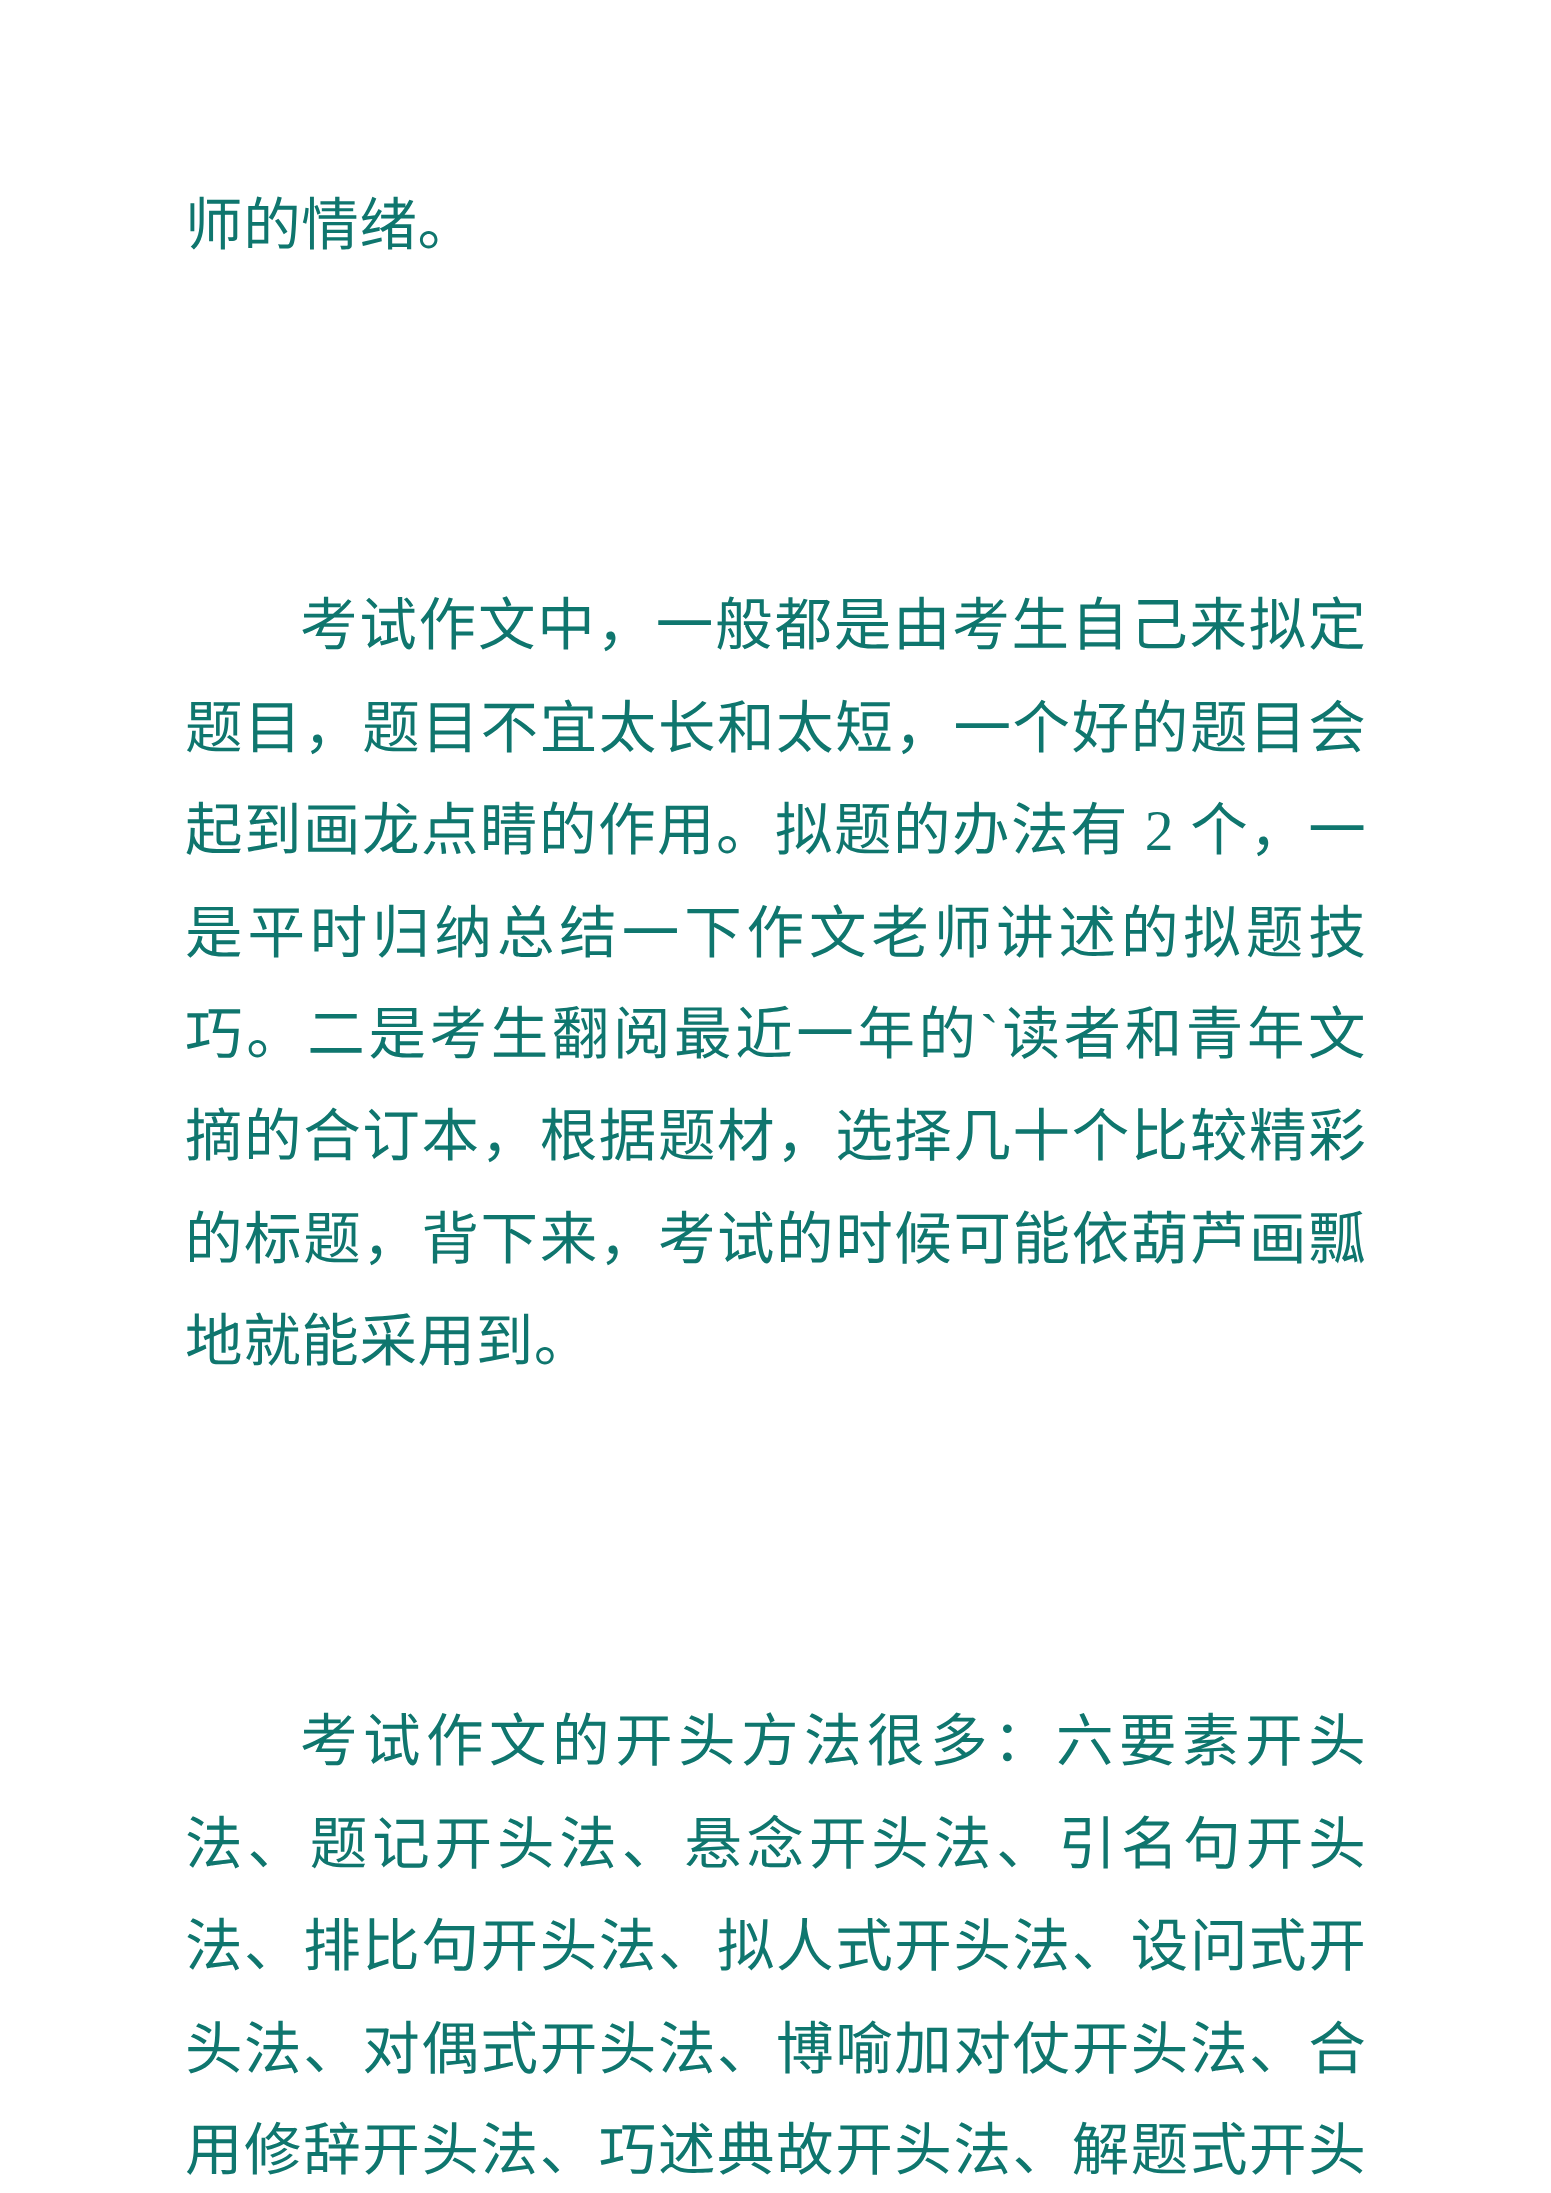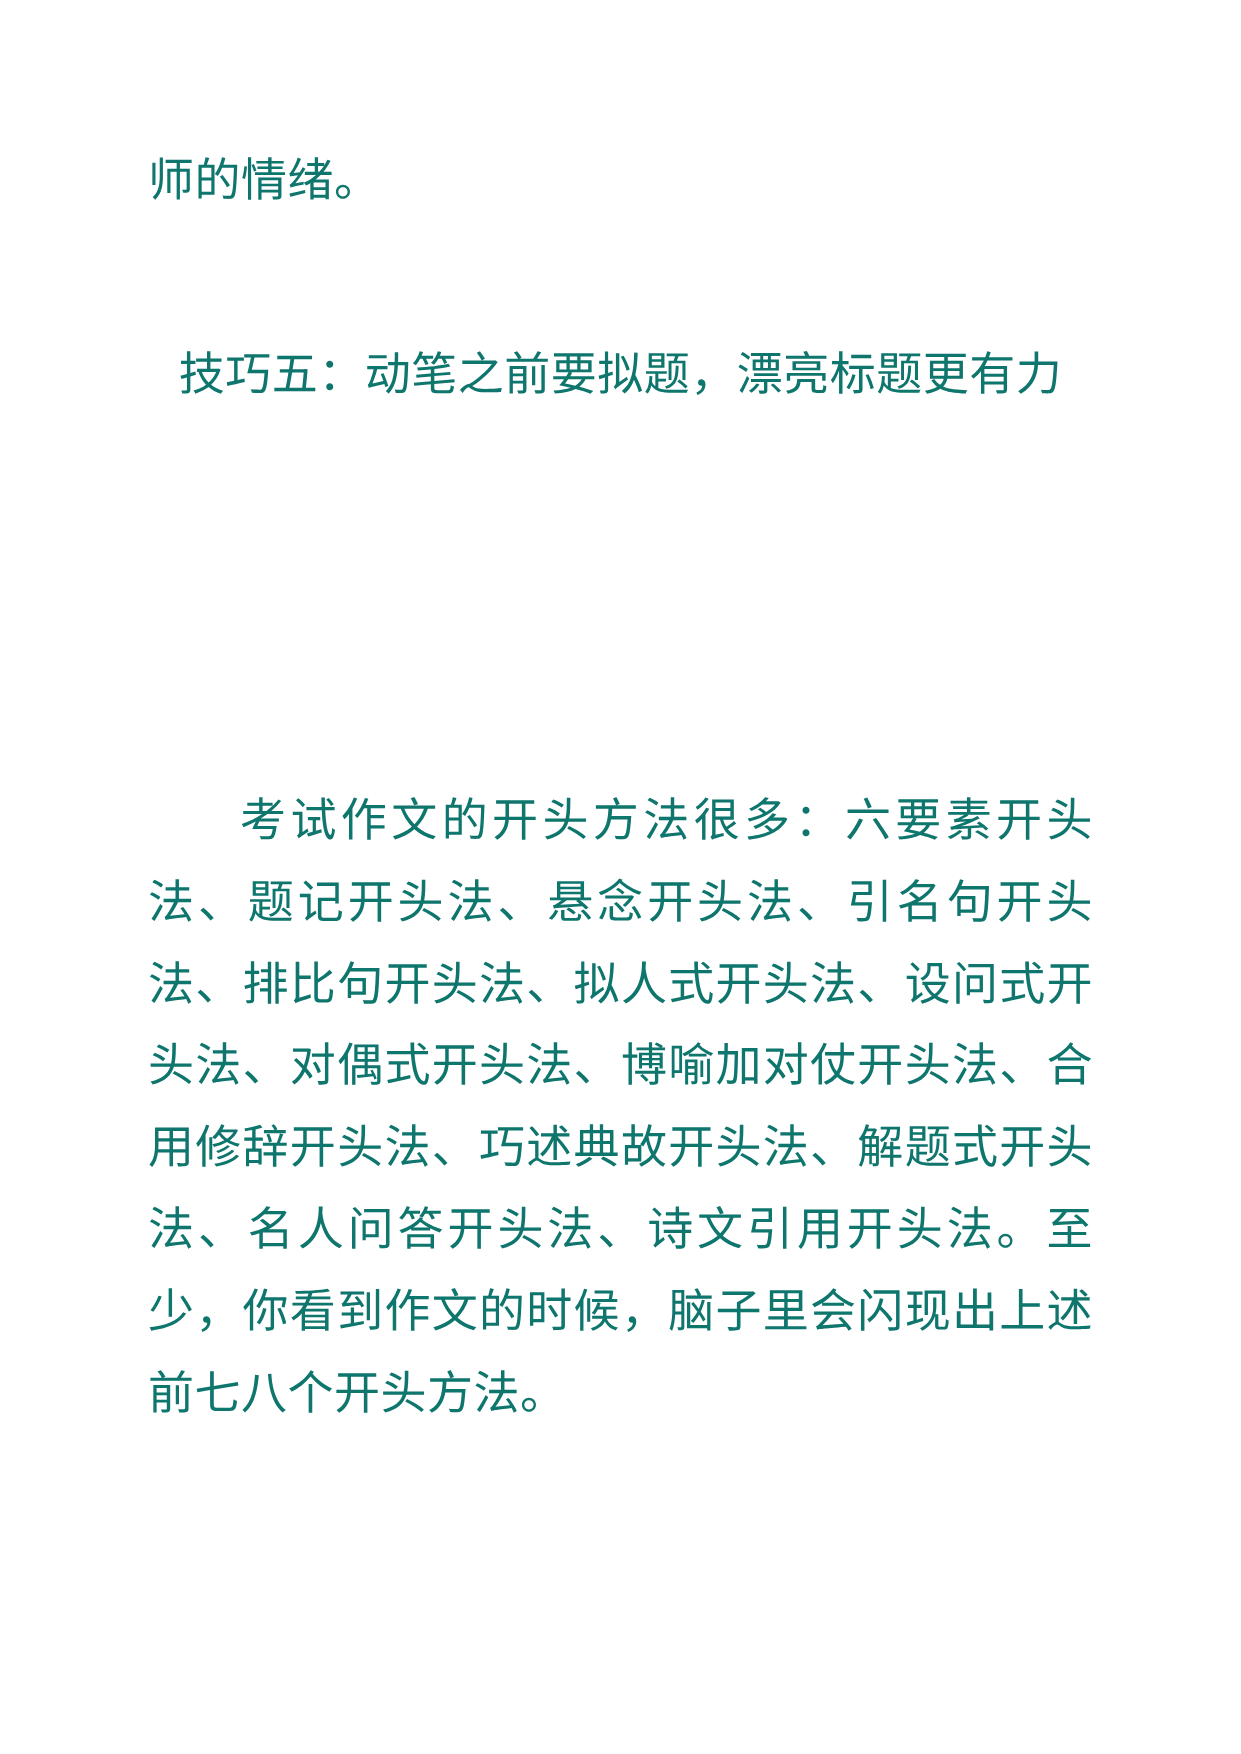--- a/index.html
+++ b/index.html
@@ -46,24 +46,24 @@
 </head>
 <body>
 
 <div class="page">
   <div class="doc-body">
 
     <p class="para">师的情绪。</p>
 
     <div class="spacer-lg"></div>
 
-    <p class="para center">技巧五：动笔之前要拟题，漂亮标题更有力</p>
 
     <div class="spacer-xl"></div>
 
+    <p class="para indent">考试作文中，一般都是由考生自己来拟定题目，题目不宜太长和太短，一个好的题目会起到画龙点睛的作用。拟题的办法有 2 个，一是平时归纳总结一下作文老师讲述的拟题技巧。二是考生翻阅最近一年的`读者和青年文摘的合订本，根据题材，选择几十个比较精彩的标题，背下来，考试的时候可能依葫芦画瓢地就能采用到。</p>
 
     <div class="spacer-lg"></div>
 
 
     <div class="spacer-xl"></div>
 
     <p class="para indent">考试作文的开头方法很多：六要素开头法、题记开头法、悬念开头法、引名句开头法、排比句开头法、拟人式开头法、设问式开头法、对偶式开头法、博喻加对仗开头法、合用修辞开头法、巧述典故开头法、解题式开头法、名人问答开头法、诗文引用开头法。至少，你看到作文的时候，脑子里会闪现出上述前七八个开头方法。</p>
 
   </div>
 </div>

